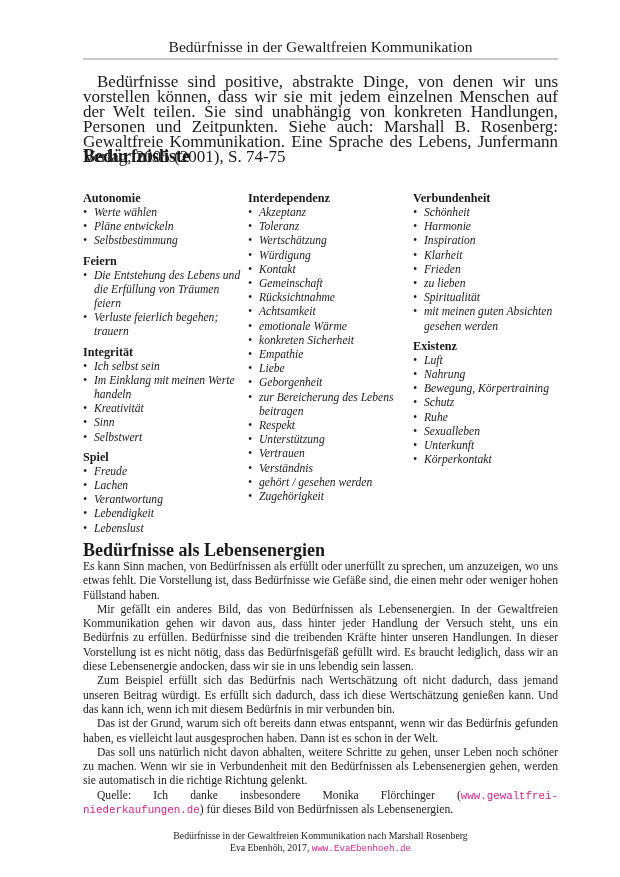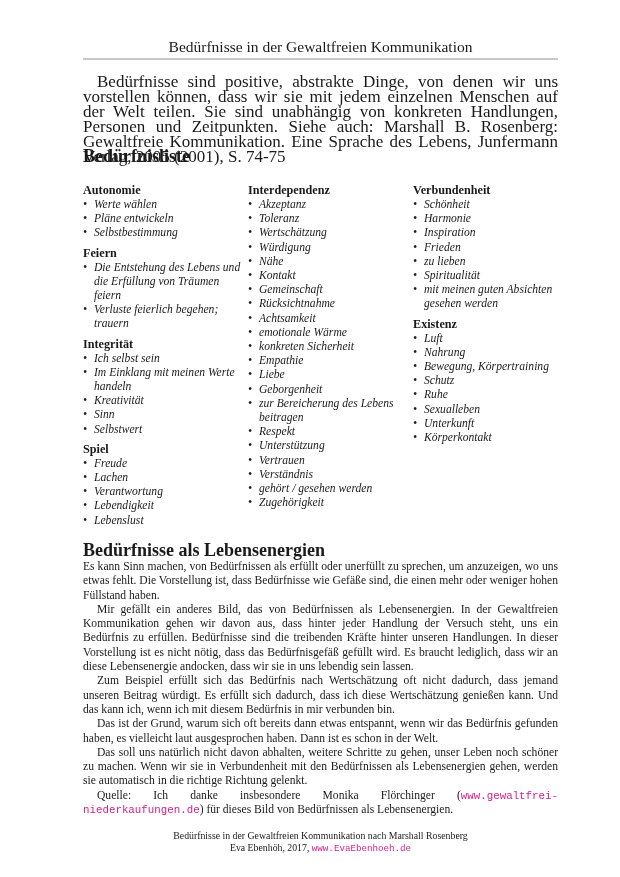--- a/index.html
+++ b/index.html
@@ -10,21 +10,21 @@
                   font-family: "Liberation Serif", serif; font-size: 15.5px; }
   .header-rule { position: absolute; left: 75px; width: 475px; top: 58px; height: 2px; background: #c8c8c8; }
   .intro { position: absolute; left: 75px; width: 475px; top: 74px; font-family: "Liberation Serif", serif;
            font-size: 17px; line-height: 15px; text-align: justify; text-indent: 14px; }
   .section-h { position: absolute; left: 75px; font-family: "Liberation Serif", serif; font-weight: bold; font-size: 18px; }
   .col { position: absolute; top: 175px; font-family: "Liberation Serif", serif; font-size: 11.6px; line-height: 14.2px; }
   .col1 { left: 75px; width: 160px; }
   .col2 { left: 240px; width: 160px; }
   .col3 { left: 405px; width: 160px; }
   .cat { font-weight: bold; font-size: 12.2px; margin-top: 5px; line-height: 15px; }
-  .cat.first { margin-top: 8px; }
+  .cat.first { margin-top: 16px; }
   ul { list-style: none; margin: 0; padding: 0; font-style: italic; }
   li { position: relative; padding-left: 11px; }
   li::before { content: "•"; position: absolute; left: 0; top: 0; }
   .body2 { position: absolute; left: 75px; width: 475px; top: 560px; font-family: "Liberation Serif", serif;
            font-size: 11.6px; line-height: 14.3px; text-align: justify; }
   .body2 p { margin: 0; text-indent: 14px; }
   .body2 p.noindent { text-indent: 0; }
   .link { color: #d6208a; font-family: "Liberation Mono", monospace; font-size: 10.8px; }
   .footer { position: absolute; left: 75px; width: 475px; top: 830px; text-align: center;
             font-family: "Liberation Serif", serif; font-size: 9.8px; line-height: 12px; }
@@ -70,21 +70,20 @@
         <li>Lebenslust</li>
       </ul>
     </div>
   <div class="col col2">
       <div class="cat first">Interdependenz</div>
       <ul>
         <li>Akzeptanz</li>
         <li>Toleranz</li>
         <li>Wertschätzung</li>
         <li>Würdigung</li>
-        <li>Nähe</li>
         <li>Kontakt</li>
         <li>Gemeinschaft</li>
         <li>Rücksichtnahme</li>
         <li>Achtsamkeit</li>
         <li>emotionale Wärme</li>
         <li>konkreten Sicherheit</li>
         <li>Empathie</li>
         <li>Liebe</li>
         <li>Geborgenheit</li>
         <li>zur Bereicherung des Lebens beitragen</li>
@@ -95,20 +94,21 @@
         <li>gehört / gesehen werden</li>
         <li>Zugehörigkeit</li>
       </ul>
     </div>
   <div class="col col3">
       <div class="cat first">Verbundenheit</div>
       <ul>
         <li>Schönheit</li>
         <li>Harmonie</li>
         <li>Inspiration</li>
+        <li>Klarheit</li>
         <li>Frieden</li>
         <li>zu lieben</li>
         <li>Spiritualität</li>
         <li>mit meinen guten Absichten gesehen werden</li>
       </ul>
       <div class="cat">Existenz</div>
       <ul>
         <li>Luft</li>
         <li>Nahrung</li>
         <li>Bewegung, Körpertraining</li>

